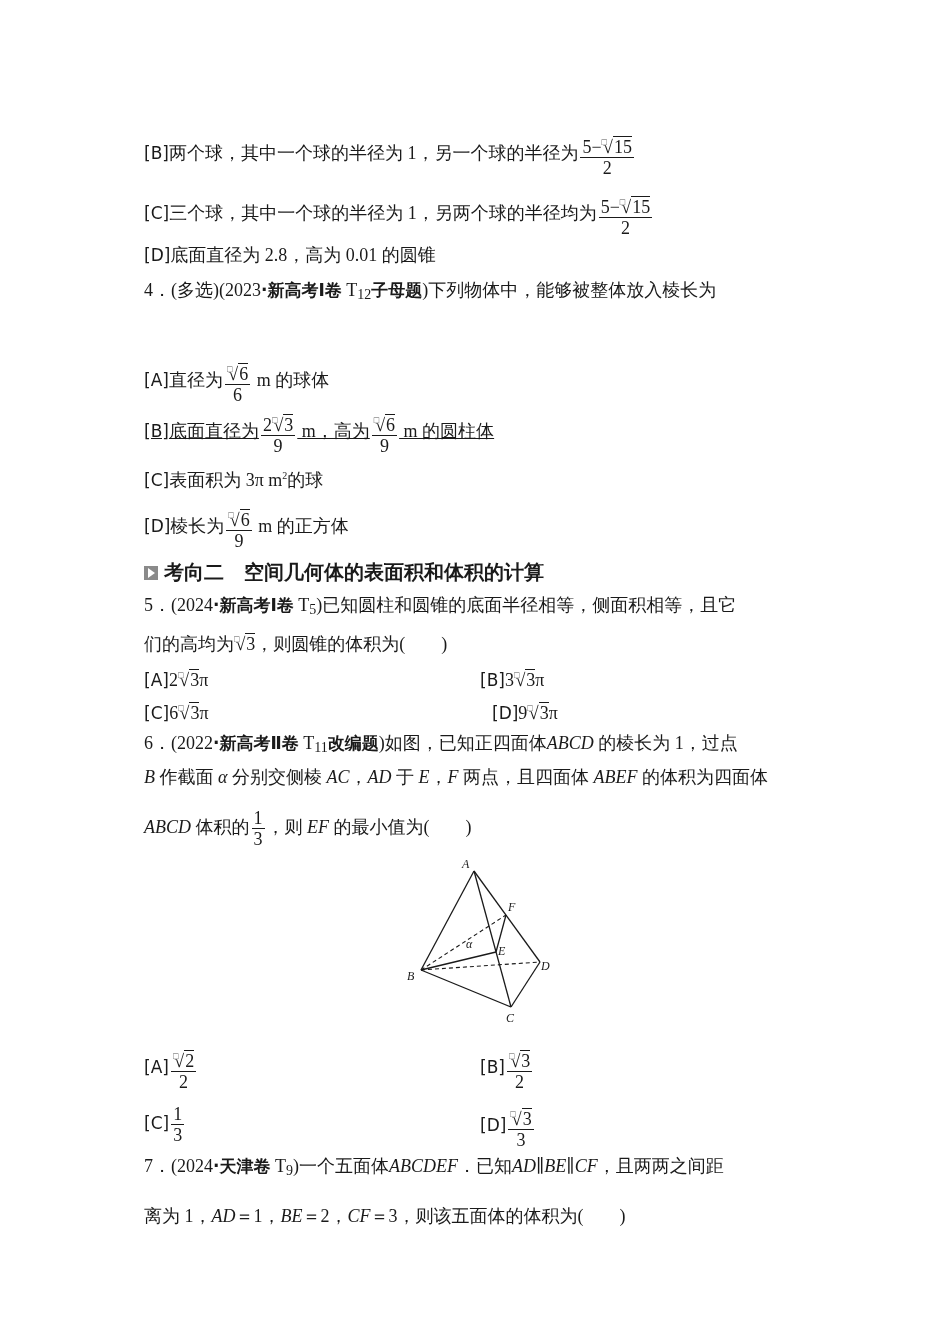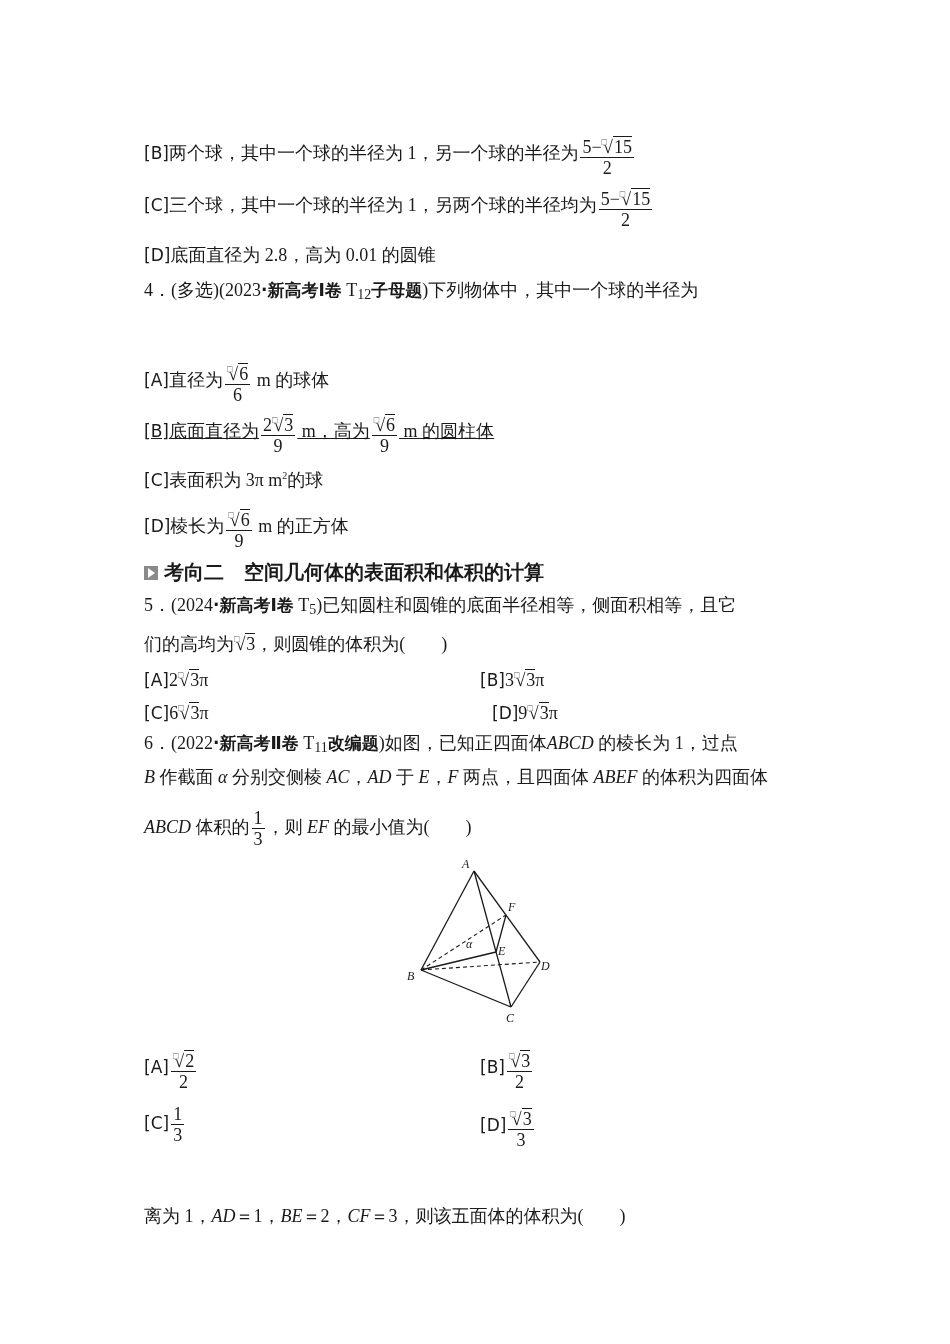--- a/index.html
+++ b/index.html
@@ -27,30 +27,30 @@
 </style>
 </head>
 <body>
 
 <div class="page">
 
   <div class="line" style="top:132px;">
     <span class="opt">[B]</span><span>两个球，其中一个球的半径为 1，另一个球的半径为</span><span class="frac"><span class="num"><span>5−</span><span class="rad"><span class="box">□</span>√<span class="body">15</span></span></span><span class="den">2</span></span>
   </div>
 
-  <div class="line" style="top:184px;">
+  <div class="line" style="top:192px;">
     <span class="opt">[C]</span><span>三个球，其中一个球的半径为 1，另两个球的半径均为</span><span class="frac"><span class="num"><span>5−</span><span class="rad"><span class="box">□</span>√<span class="body">15</span></span></span><span class="den">2</span></span>
   </div>
 
   <div class="line" style="top:243px;">
     <span class="opt">[D]</span><span>底面直径为 2.8，高为 0.01 的圆锥</span>
   </div>
 
   <div class="line" style="top:278px;">
-    <span>4．</span><span>(多选)(2023</span><span class="bold">·</span><span class="bold">新高考Ⅰ卷</span> <span>T</span><sub>12</sub><span class="bold">子母题</span><span>)下列物体中，其中一个球的半径为</span>
+    <span>4．</span><span>(多选)(2023</span><span class="bold">·</span><span class="bold">新高考Ⅰ卷</span> <span>T</span><sub>12</sub><span class="bold">子母题</span><span>)下列物体中，能够被整体放入棱长为</span>
   </div>
 
   <div class="line" style="top:352px;margin-top:7px;">
     <span class="opt">[A]</span><span>直径为</span><span class="frac"><span class="num"><span class="rad"><span class="box">□</span>√<span class="body">6</span></span></span><span class="den">6</span></span><span> m 的球体</span>
   </div>
 
   <div class="line" style="top:410px;text-decoration:underline;">
     <span class="opt">[B]</span><span>底面直径为</span><span class="frac"><span class="num"><span>2</span><span class="rad"><span class="box">□</span>√<span class="body">3</span></span></span><span class="den">9</span></span><span> m，高为</span><span class="frac"><span class="num"><span class="rad"><span class="box">□</span>√<span class="body">6</span></span></span><span class="den">9</span></span><span> m 的圆柱体</span>
   </div>
 
@@ -127,17 +127,20 @@
   <div class="line col2" style="top:1046px;">
     <span class="opt">[B]</span><span class="frac"><span class="num"><span class="rad"><span class="box">□</span>√<span class="body">3</span></span></span><span class="den">2</span></span>
   </div>
   <div class="line" style="top:1104px;">
     <span class="opt">[C]</span><span class="frac"><span class="num">1</span><span class="den">3</span></span>
   </div>
   <div class="line col2" style="top:1104px;">
     <span class="opt">[D]</span><span class="frac"><span class="num"><span class="rad"><span class="box">□</span>√<span class="body">3</span></span></span><span class="den">3</span></span>
   </div>
 
+  <div class="line" style="top:1154px;">
+    <span>7．</span><span>(2024</span><span class="bold">·</span><span class="bold">天津卷</span> <span>T</span><sub>9</sub><span>)一个五面体</span><span class="it">ABCDEF</span><span>．已知</span><span class="it">AD</span><span>∥</span><span class="it">BE</span><span>∥</span><span class="it">CF</span><span>，且两两之间距</span>
+  </div>
   <div class="line" style="top:1204px;">
     <span>离为 1，</span><span class="it">AD</span><span>＝1，</span><span class="it">BE</span><span>＝2，</span><span class="it">CF</span><span>＝3，则该五面体的体积为(　　)</span>
   </div>
 
 </div>
 
 </body></html>

